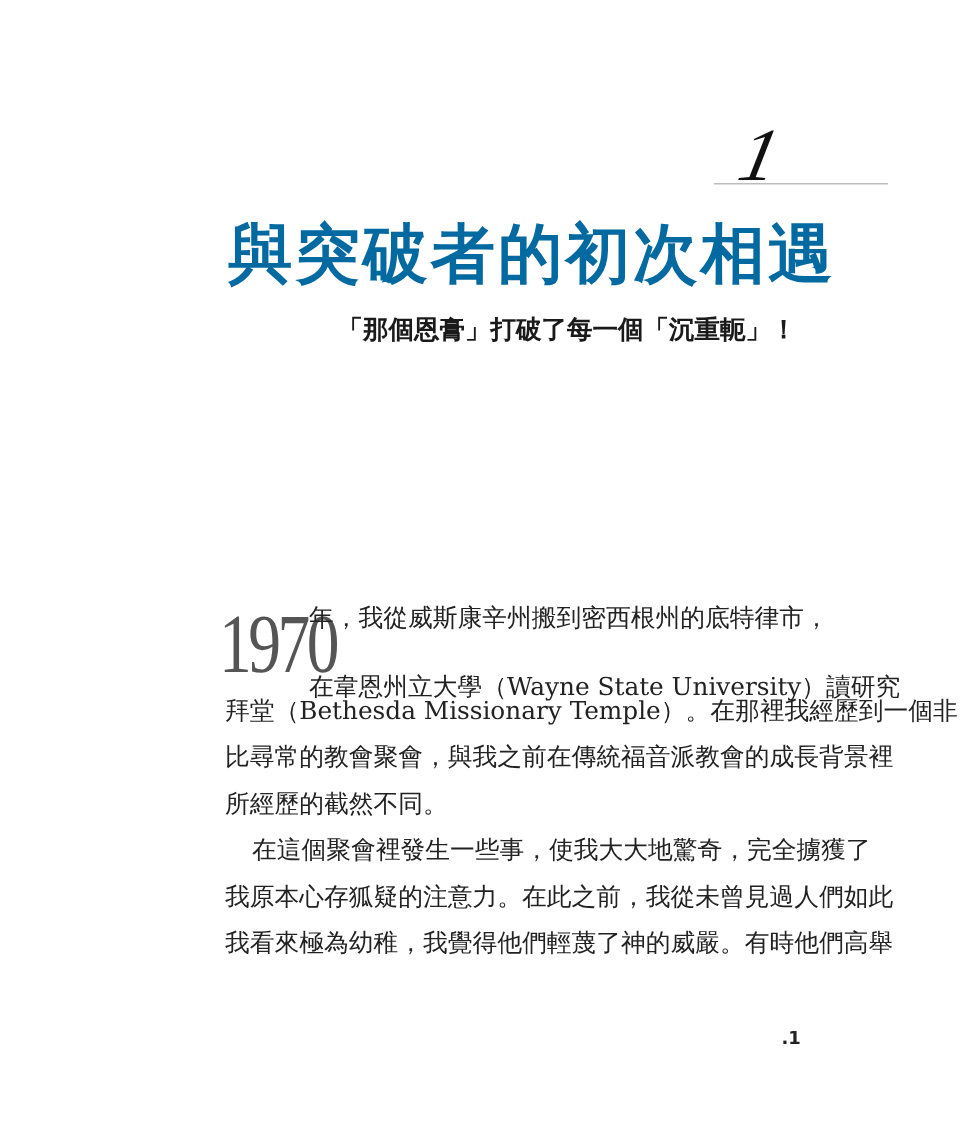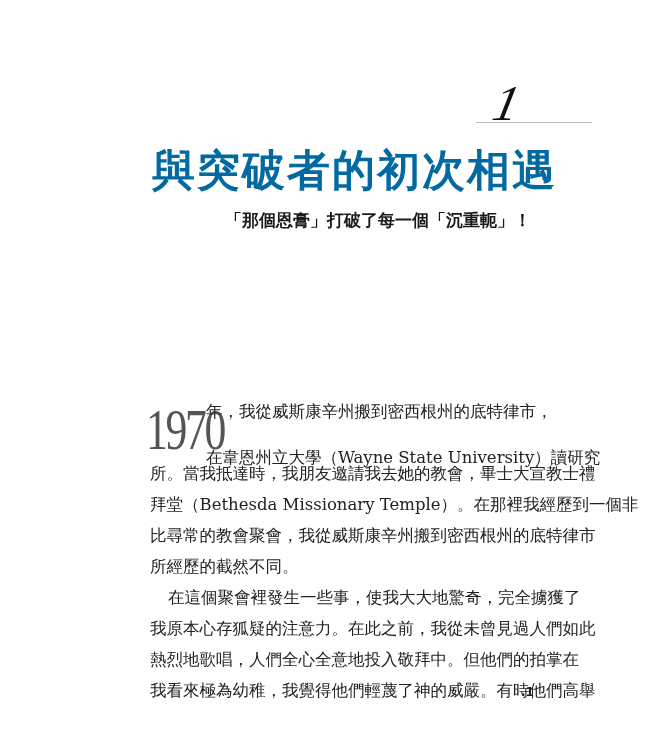--- a/index.html
+++ b/index.html
@@ -114,23 +114,21 @@
 
 <h1 class="chapter-title" style="margin:0;">與突破者的初次相遇</h1>
 <div class="chapter-subtitle">「那個恩膏」打破了每一個「沉重軛」！</div>
 
 <div class="body-text">
   <div class="dropcap-line">
     <span class="dropcap">1970</span>
     <span class="dropcap-l1">年，我從威斯康辛州搬到密西根州的底特律市，</span>
     <span class="dropcap-l2">在韋恩州立大學（Wayne State University）讀研究</span>
   </div>
-  <span class="line">所。當我抵達時，我朋友邀請我去她的教會，畢士大宣教士禮</span>
   <span class="line">拜堂（Bethesda Missionary Temple）。在那裡我經歷到一個非</span>
-  <span class="line">比尋常的教會聚會，我從威斯康辛州搬到密西根州的底特律市</span>
+  <span class="line">比尋常的教會聚會，與我之前在傳統福音派教會的成長背景裡</span>
   <span class="line">所經歷的截然不同。</span>
   <span class="line indent">在這個聚會裡發生一些事，使我大大地驚奇，完全擄獲了</span>
   <span class="line">我原本心存狐疑的注意力。在此之前，我從未曾見過人們如此</span>
-  <span class="line">熱烈地歌唱，人們全心全意地投入敬拜中。但他們的拍掌在</span>
   <span class="line">我看來極為幼稚，我覺得他們輕蔑了神的威嚴。有時他們高舉</span>
 </div>
 
 <div class="page-number">.1</div>
 
 </body></html>

